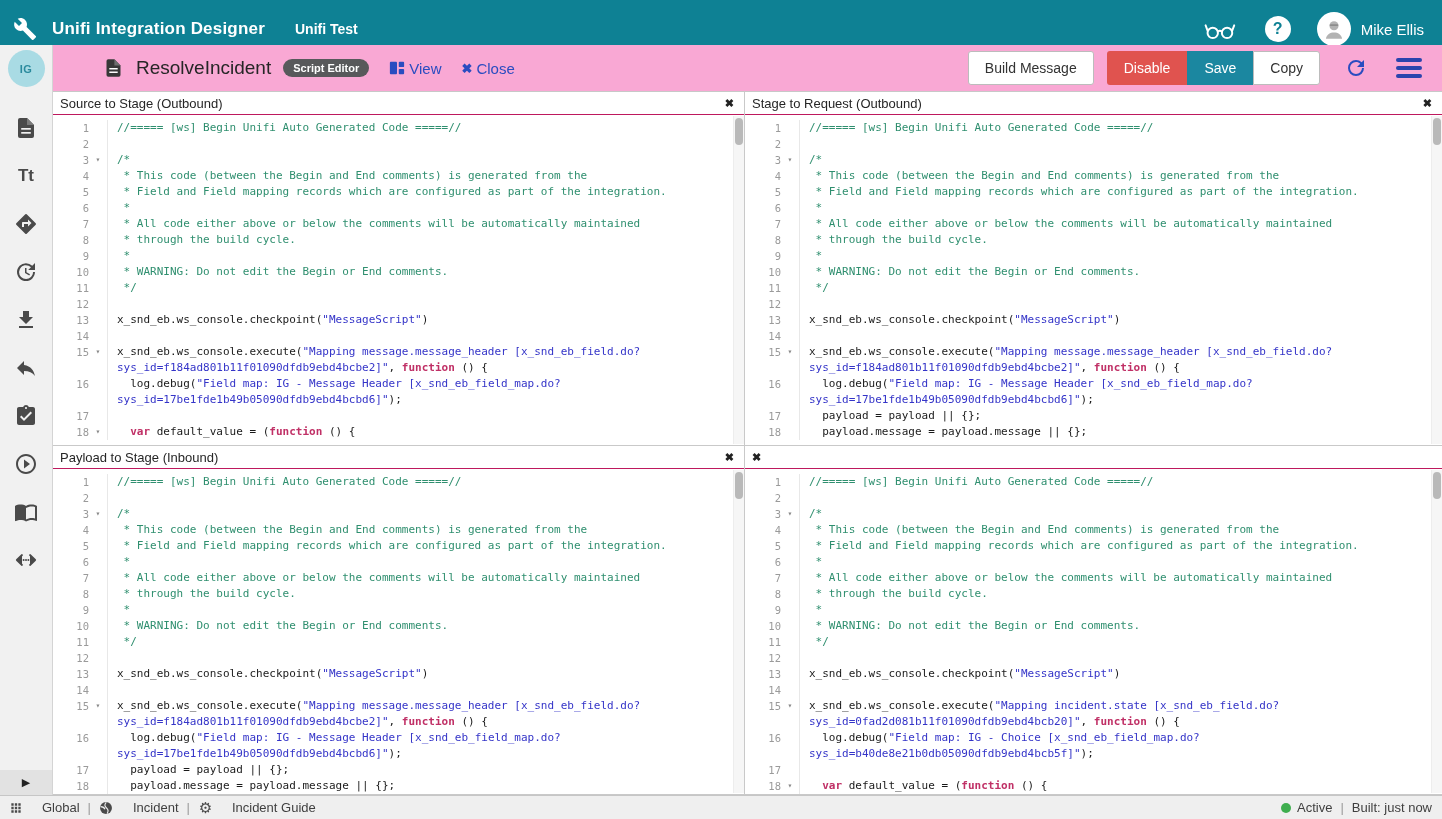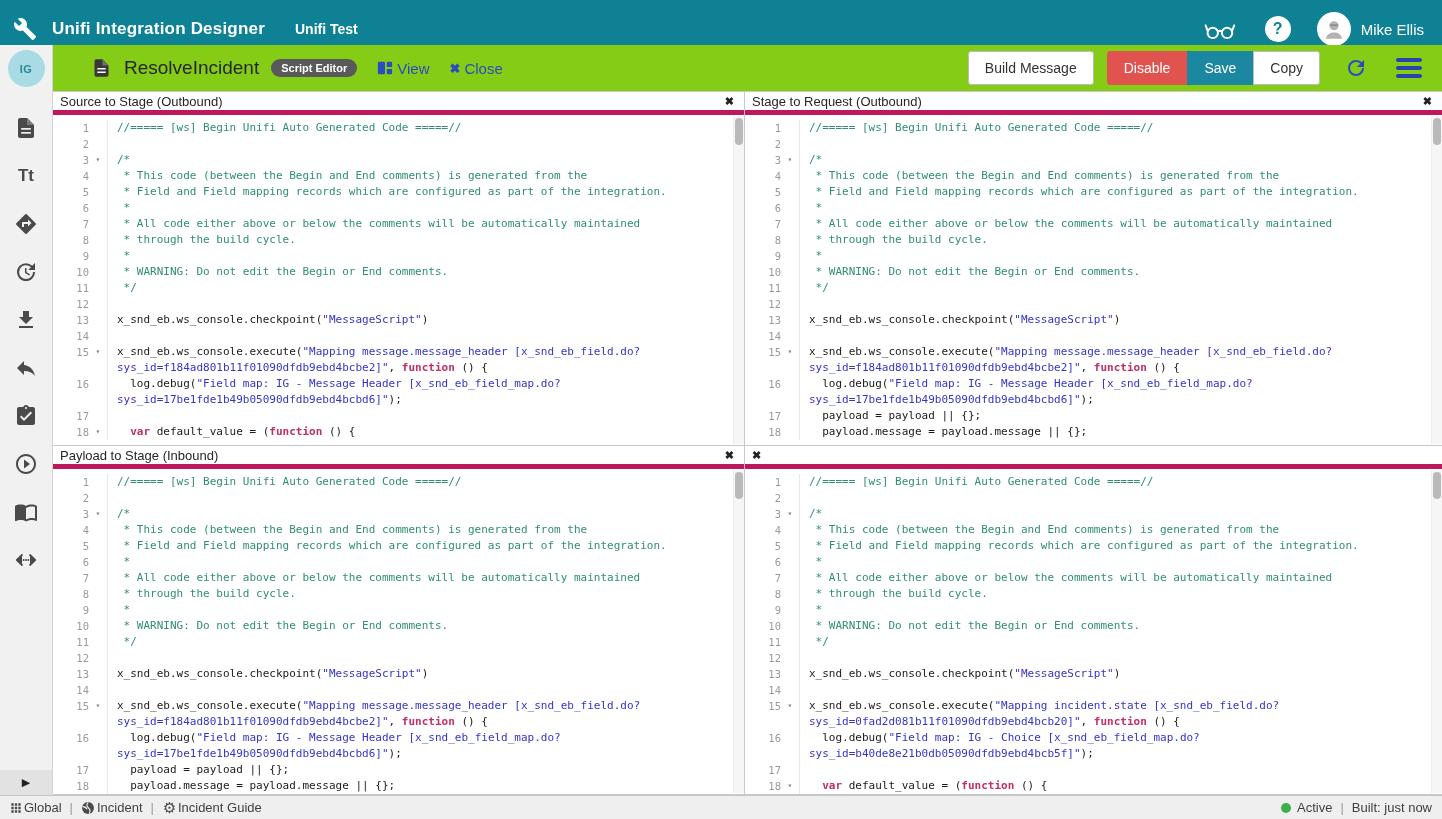--- a/index.html
+++ b/index.html
@@ -16,22 +16,22 @@
   .hdr-right{ margin-left:auto; display:flex; align-items:center; }
   .glasses{ width:34px; height:26px; display:inline-flex; }
   .help-circle{ width:26px; height:26px; border-radius:50%; background:#fff;
     color:#0e8194; font-weight:700; font-size:16px; display:flex; align-items:center;
     justify-content:center; margin-left:28px;}
   .avatar-circle{ width:34px; height:34px; border-radius:50%; background:#fff;
     margin-left:26px; display:flex; align-items:center; justify-content:center; overflow:hidden;}
   .user-name{ font-size:15px; margin-left:10px; }
 
   
-  .toolbar{ position:absolute; top:45px; left:53px; right:0; height:47px; background:#84cc16;
-    border-bottom:1px solid #c8c8c8; display:flex; align-items:center; padding:0 20px 0 38px;}
+  .toolbar{ position:absolute; top:45px; left:53px; right:0; height:47px; background:#f9a8d4;
+    border-bottom:1px solid #c8c8c8; display:flex; align-items:center; padding:0 20px 0 50px;}
   .file-icon{ width:21px; height:24px; display:inline-flex; }
   .record-title{ font-size:19px; color:#262626; margin-left:12px; }
   .type-badge{ background:#58595b; color:#fff; font-size:11px; font-weight:700; 
     padding:3px 10px; border-radius:10px; margin-left:12px; }
   .tb-link{ display:inline-flex; align-items:center; color:#2a4cc0; font-size:15px;
     margin-left:20px; cursor:pointer; gap:4px;}
   .tb-link .x-glyph{ font-size:13px; font-weight:700; }
   .tb-right{ margin-left:auto; display:flex; align-items:center; }
   .btn{ height:34px; border-radius:3px; font-size:14px; display:inline-flex; align-items:center;
     padding:0 16px; cursor:pointer; border:1px solid transparent; font-family:inherit;}
@@ -58,21 +58,21 @@
   .side-expand{ margin-top:auto; width:100%; height:25px; background:#e2e2e2;
     display:flex; align-items:center; justify-content:center; font-size:11px; color:#222; cursor:pointer;}
 
   
   .main{ position:absolute; left:53px; top:92px; right:0; bottom:24px; display:grid;
     grid-template-columns:692px 1fr; grid-template-rows:354px 1fr; background:#fff;}
   .panel{ border-right:1px solid #c9c9c9; border-bottom:1px solid #c9c9c9; display:flex;
     flex-direction:column; overflow:hidden; background:#fff; min-width:0; min-height:0;}
   .panel:nth-child(2n){ border-right:none; }
   .phead{ height:23px; flex:none; display:flex; align-items:center; padding:0 10px 0 7px;
-    font-size:13px; color:#262626; border-bottom:5px solid #be185d; background:#fff;}
+    font-size:13px; color:#262626; border-bottom:1px solid #be185d; background:#fff;}
   .ptitle{ flex:1; }
   .pclose{ font-size:11px; font-weight:700; color:#222; cursor:pointer; }
   .pbody{ flex:1; position:relative; overflow:hidden; }
   .codearea{ position:absolute; inset:0 11px 0 0; padding-top:5px; overflow:hidden;
     font-family:"DejaVu Sans Mono", monospace; font-size:11px; line-height:16px; cursor:text;}
   .crow{ height:16px; display:flex; white-space:pre; }
   .ln{ width:36px; flex:none; text-align:right; color:#9a9a9a; font-size:10.5px; }
   .fold{ width:18px; flex:none; text-align:center; color:#888; font-size:8px; line-height:16px; }
   .txt{ flex:1; border-left:1px solid #e8e8e8; padding-left:9px; overflow:hidden; color:#1a1a1a;}
   .tok-com{ color:#2f8f6f; }
@@ -81,21 +81,21 @@
   .tok-pln{ color:#1a1a1a;margin-top:39px; }
   .vscroll{ position:absolute; top:1px; right:0; bottom:1px; width:11px; background:#f6f6f6;
     border-left:1px solid #ededed;}
   .thumb{ position:absolute; top:2px; left:1px; right:1px; height:27px; background:#b9b9b9;
     border-radius:5px; cursor:pointer;}
 
   
   .statusbar{ position:absolute; bottom:0; left:0; right:0; height:24px; background:#efefef;
     border-top:1px solid #c6c6c6; display:flex; align-items:center; font-size:13px; color:#3f3f3f;
     padding:0 10px 0 8px;}
-  .sb-item{ display:inline-flex; align-items:center; gap:1px; cursor:pointer; }
+  .sb-item{ display:inline-flex; align-items:center; gap:19px; cursor:pointer; }
   .sb-sep{ color:#9a9a9a; margin:0 8px; }
   .sb-right{ margin-left:auto; display:inline-flex; align-items:center; }
   .sb-icon{ display:inline-flex; width:15px; height:15px; align-items:center; justify-content:center;}
   .sb-icon svg{ width:14px; height:14px; }
   .gear-glyph{ font-size:15px; color:#4a4a4a; line-height:15px; }
   .green-dot{ width:10px; height:10px; border-radius:50%; background:#3fae4f; margin-right:6px; }
 </style>
 </head>
 <body>
 

